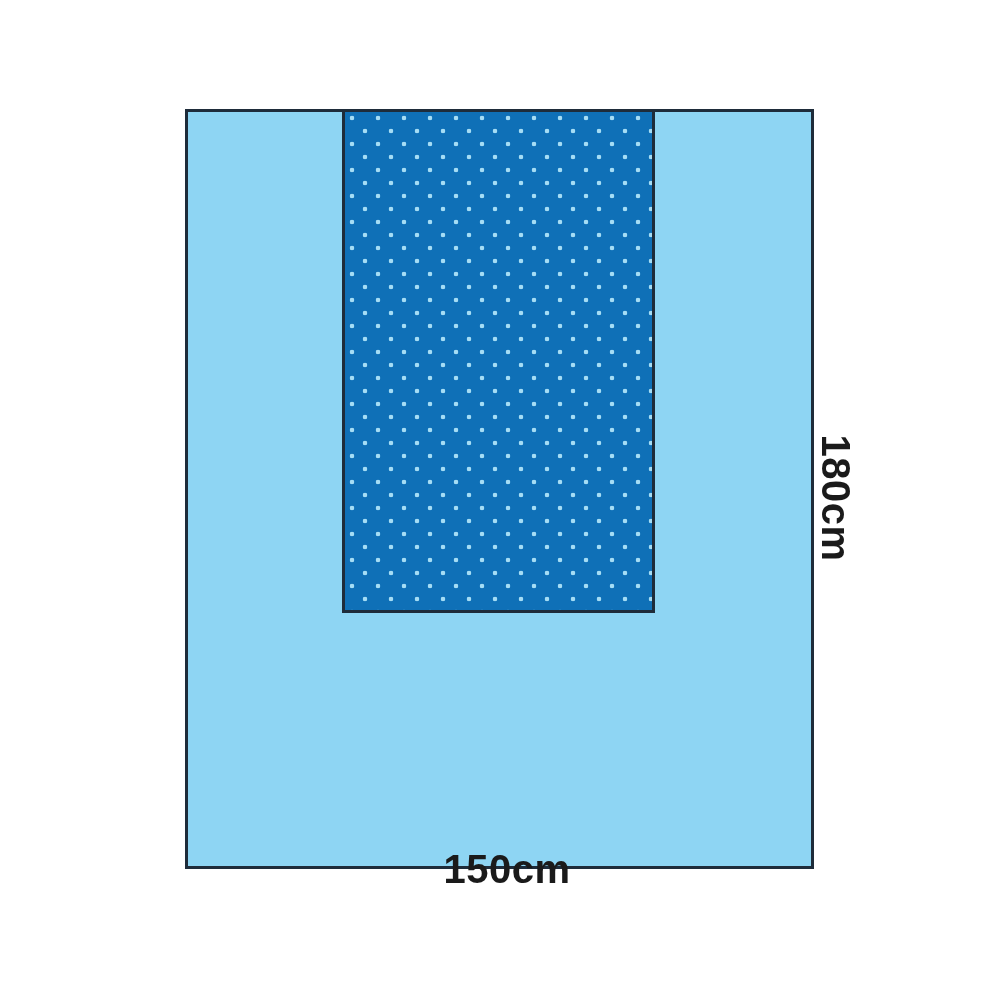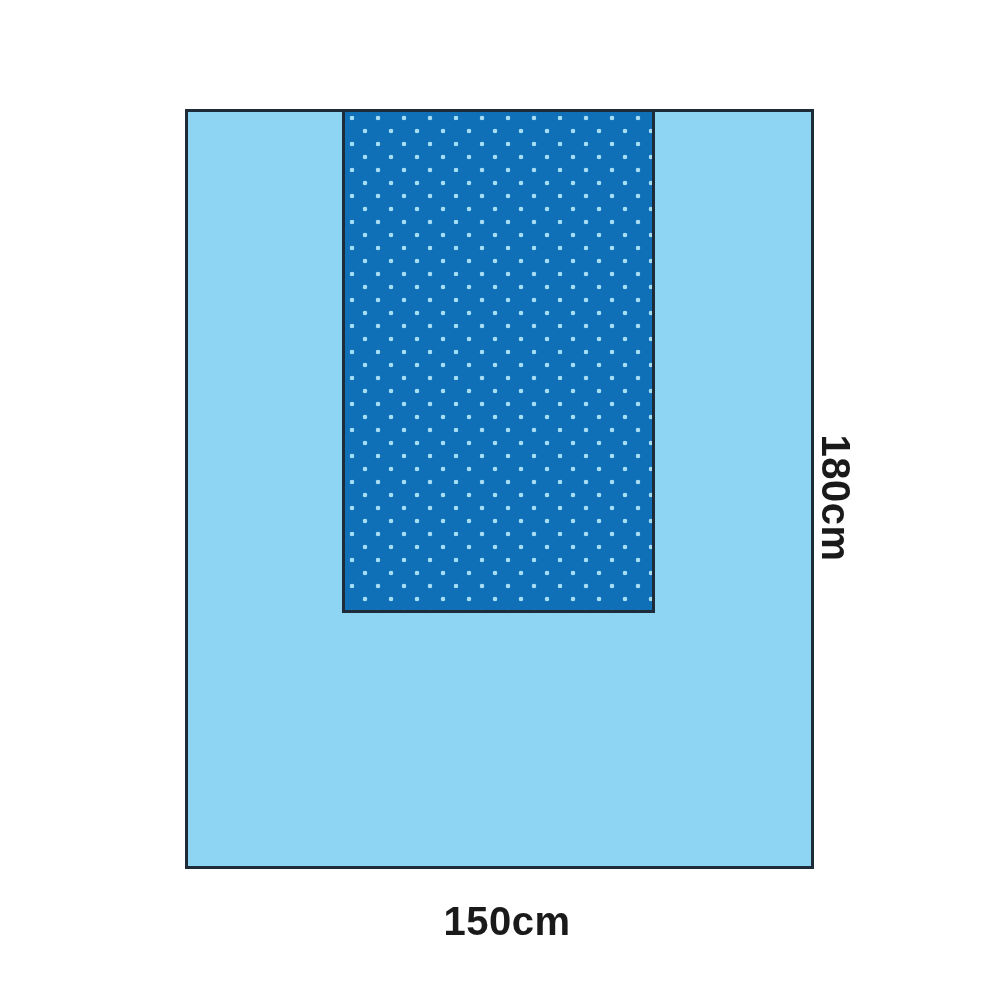--- a/index.html
+++ b/index.html
@@ -46,21 +46,21 @@
     position: absolute;
     color: var(--color-label-text, #1a1a1a);
     font-size: 40px;
     font-weight: 600;
     white-space: nowrap;
     line-height: 1;
     letter-spacing: 0.5px;
   }
   .dim-label.width {
     left: 507px;
-    top: 921px;
+    top: 869px;
     transform: translate(-50%, -50%);
   }
   .dim-label.height {
     left: 836px;
     top: 498px;
     transform: translate(-50%, -50%) rotate(90deg);
   }
 </style>
 </head>
 <body>

